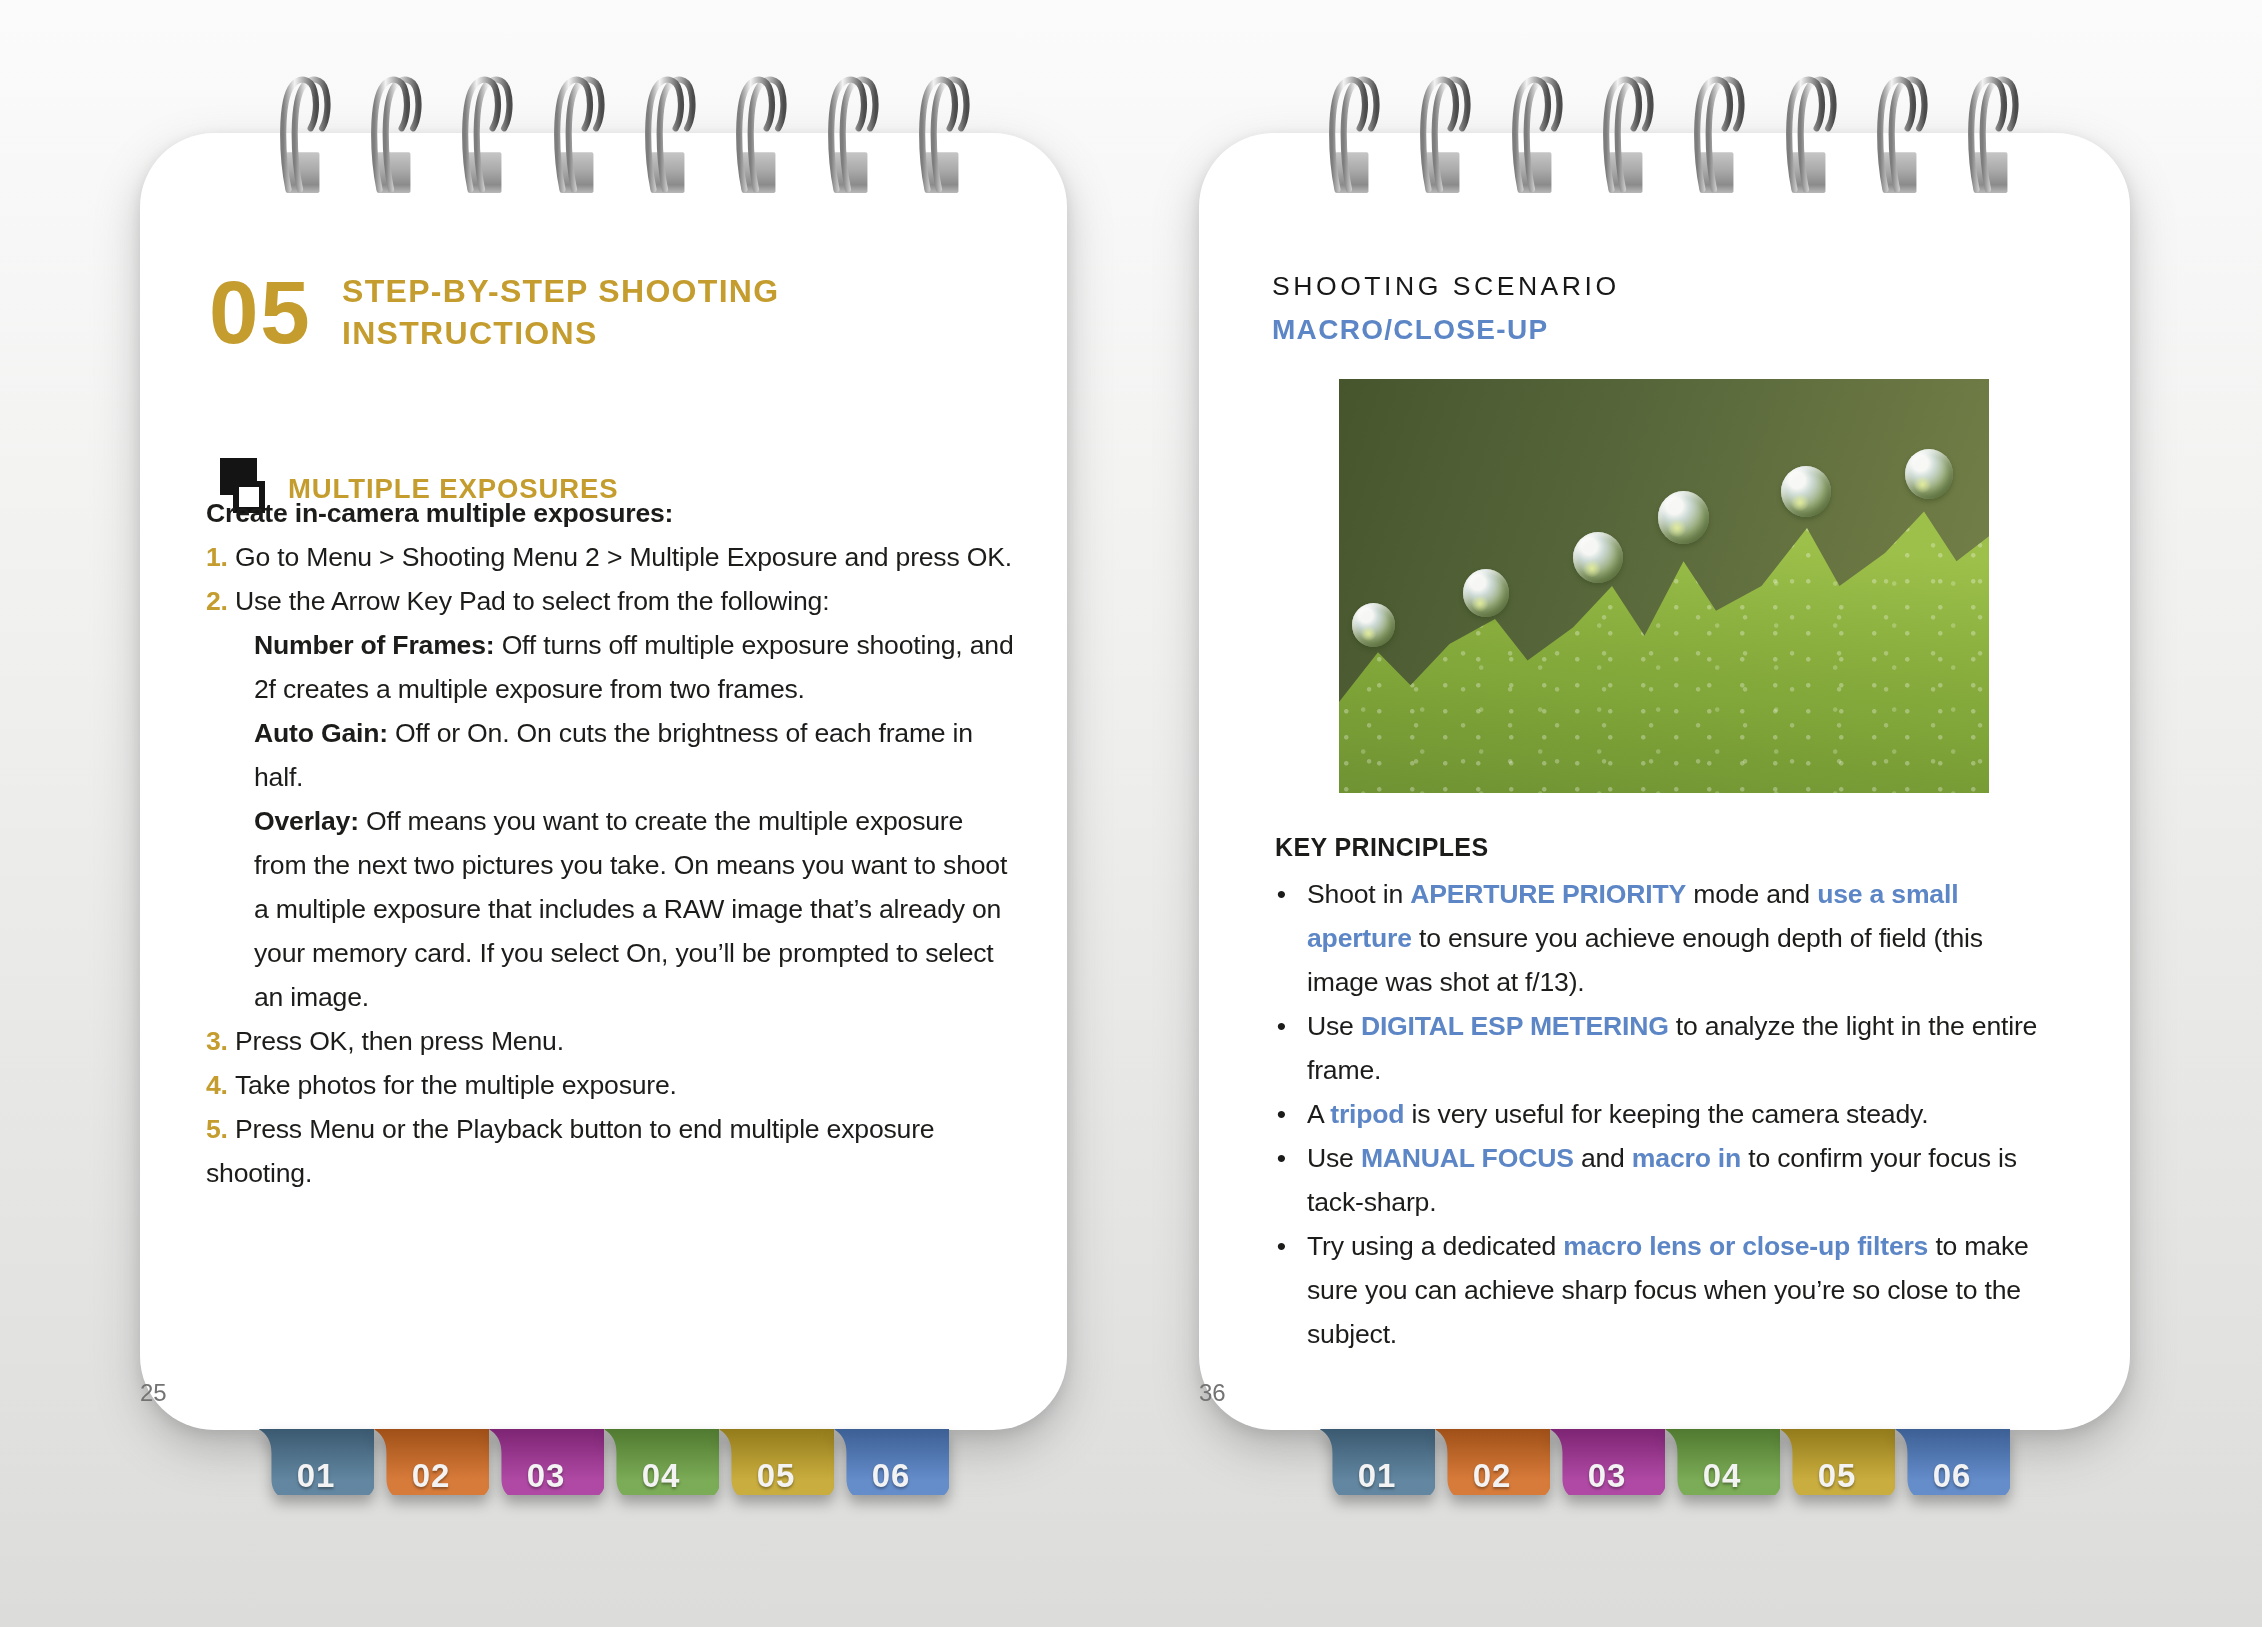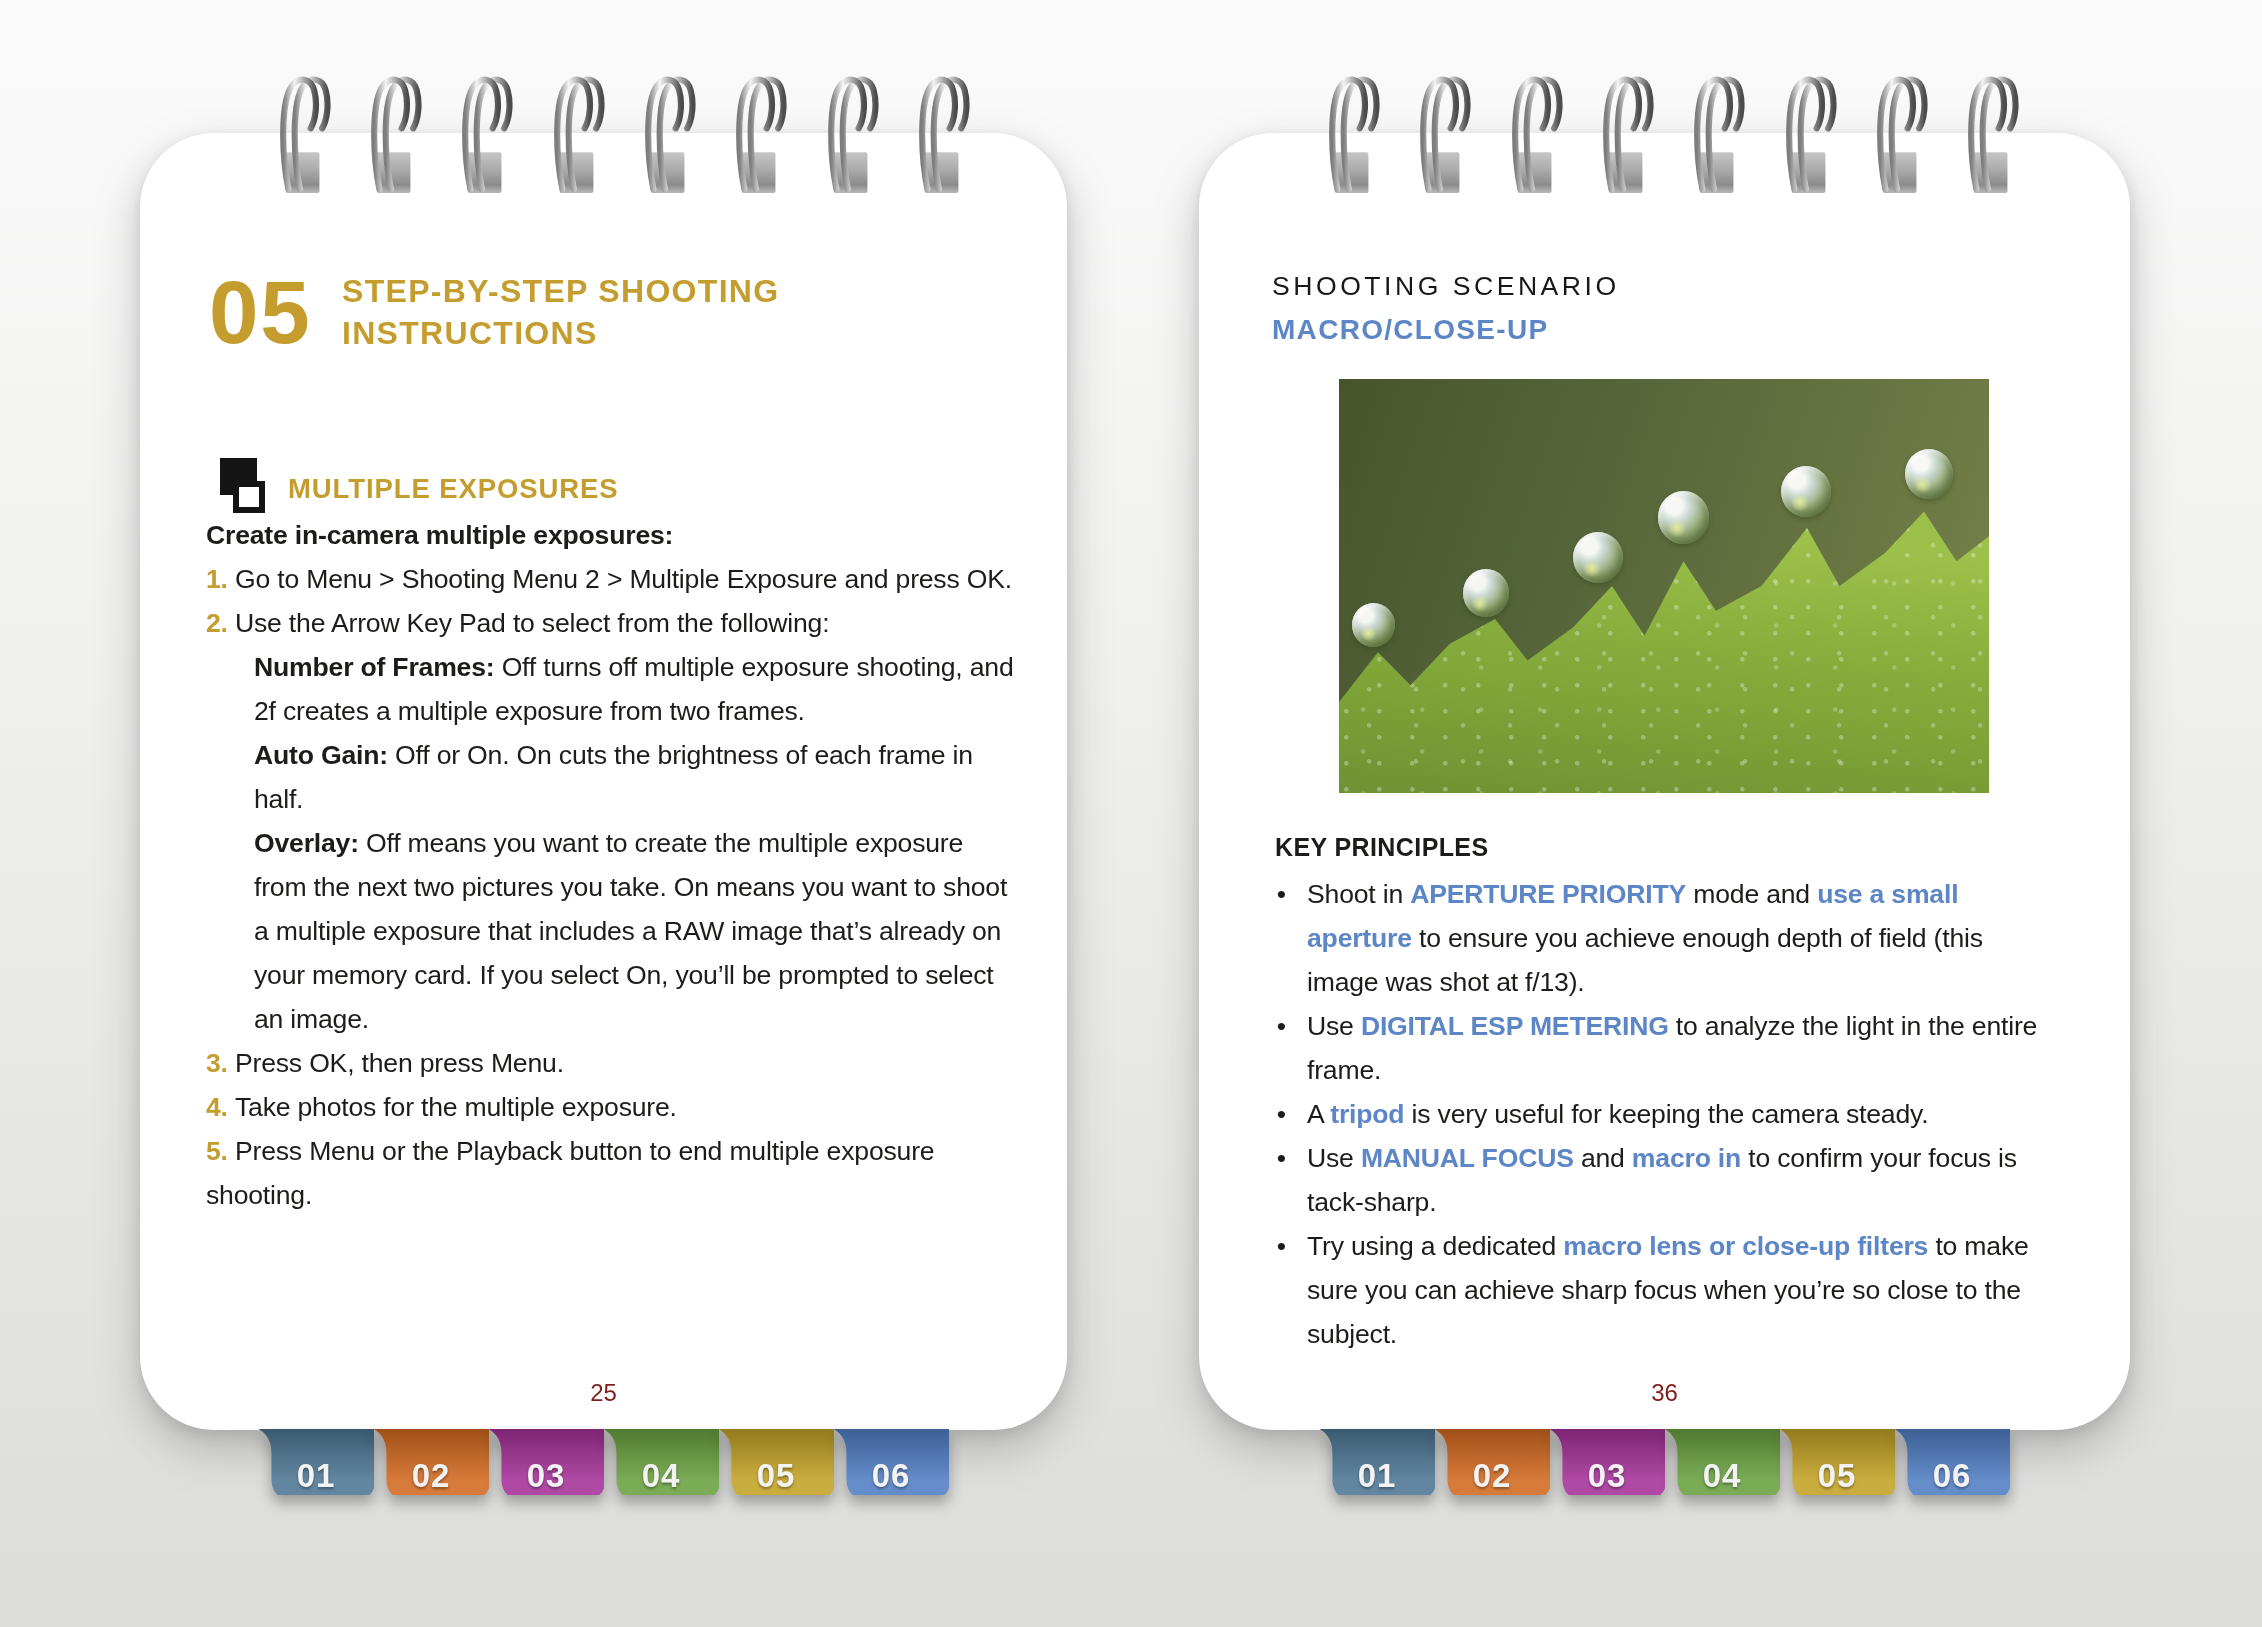--- a/index.html
+++ b/index.html
@@ -53,32 +53,32 @@
     color:var(--accent_gold,#c49d2e);
   }
   .me-icon { position:absolute; left:80px; top:325px; width:46px; height:57px; }
   .me-icon .back  { position:absolute; left:0; top:0;  width:37px; height:37px; background:#141414; }
   .me-icon .front { position:absolute; left:13.3px; top:23px; width:32px; height:32px; background:#fff; border:6.2px solid #141414; }
   .section-title {
     position:absolute; left:148px; top:340px;
     font-size:27.5px; font-weight:bold; letter-spacing:0.9px;
     color:var(--accent_gold,#c49d2e);
   }
-  .steps { position:absolute; left:66px; top:380px; width:811px;
+  .steps { position:absolute; left:66px; top:358px; width:811px;
            font-size:26.6px; line-height:44px; letter-spacing:-0.2px; }
   .steps p { margin:0; }
   .steps p.sub { margin-left:48px; }
 
   .seg-b   { font-weight:bold; }
   .seg-num { font-weight:bold; color:var(--accent_gold,#c49d2e); }
   .seg-blue{ font-weight:bold; color:var(--link_blue,#5c86c6); }
 
   .page-num {
     position:absolute; bottom:23px; left:0; width:100%;
-    text-align:center; font-size:24px; color:#7f1d1d;
+    text-align:left; font-size:24px; color:#737373;
   }
 
   
   .kicker {
     position:absolute; left:73px; top:138px;
     font-size:26.6px; letter-spacing:3.5px; color:#181818;
   }
   .scenario-title {
     position:absolute; left:73px; top:181px;
     font-size:28px; font-weight:bold; letter-spacing:1.3px;

